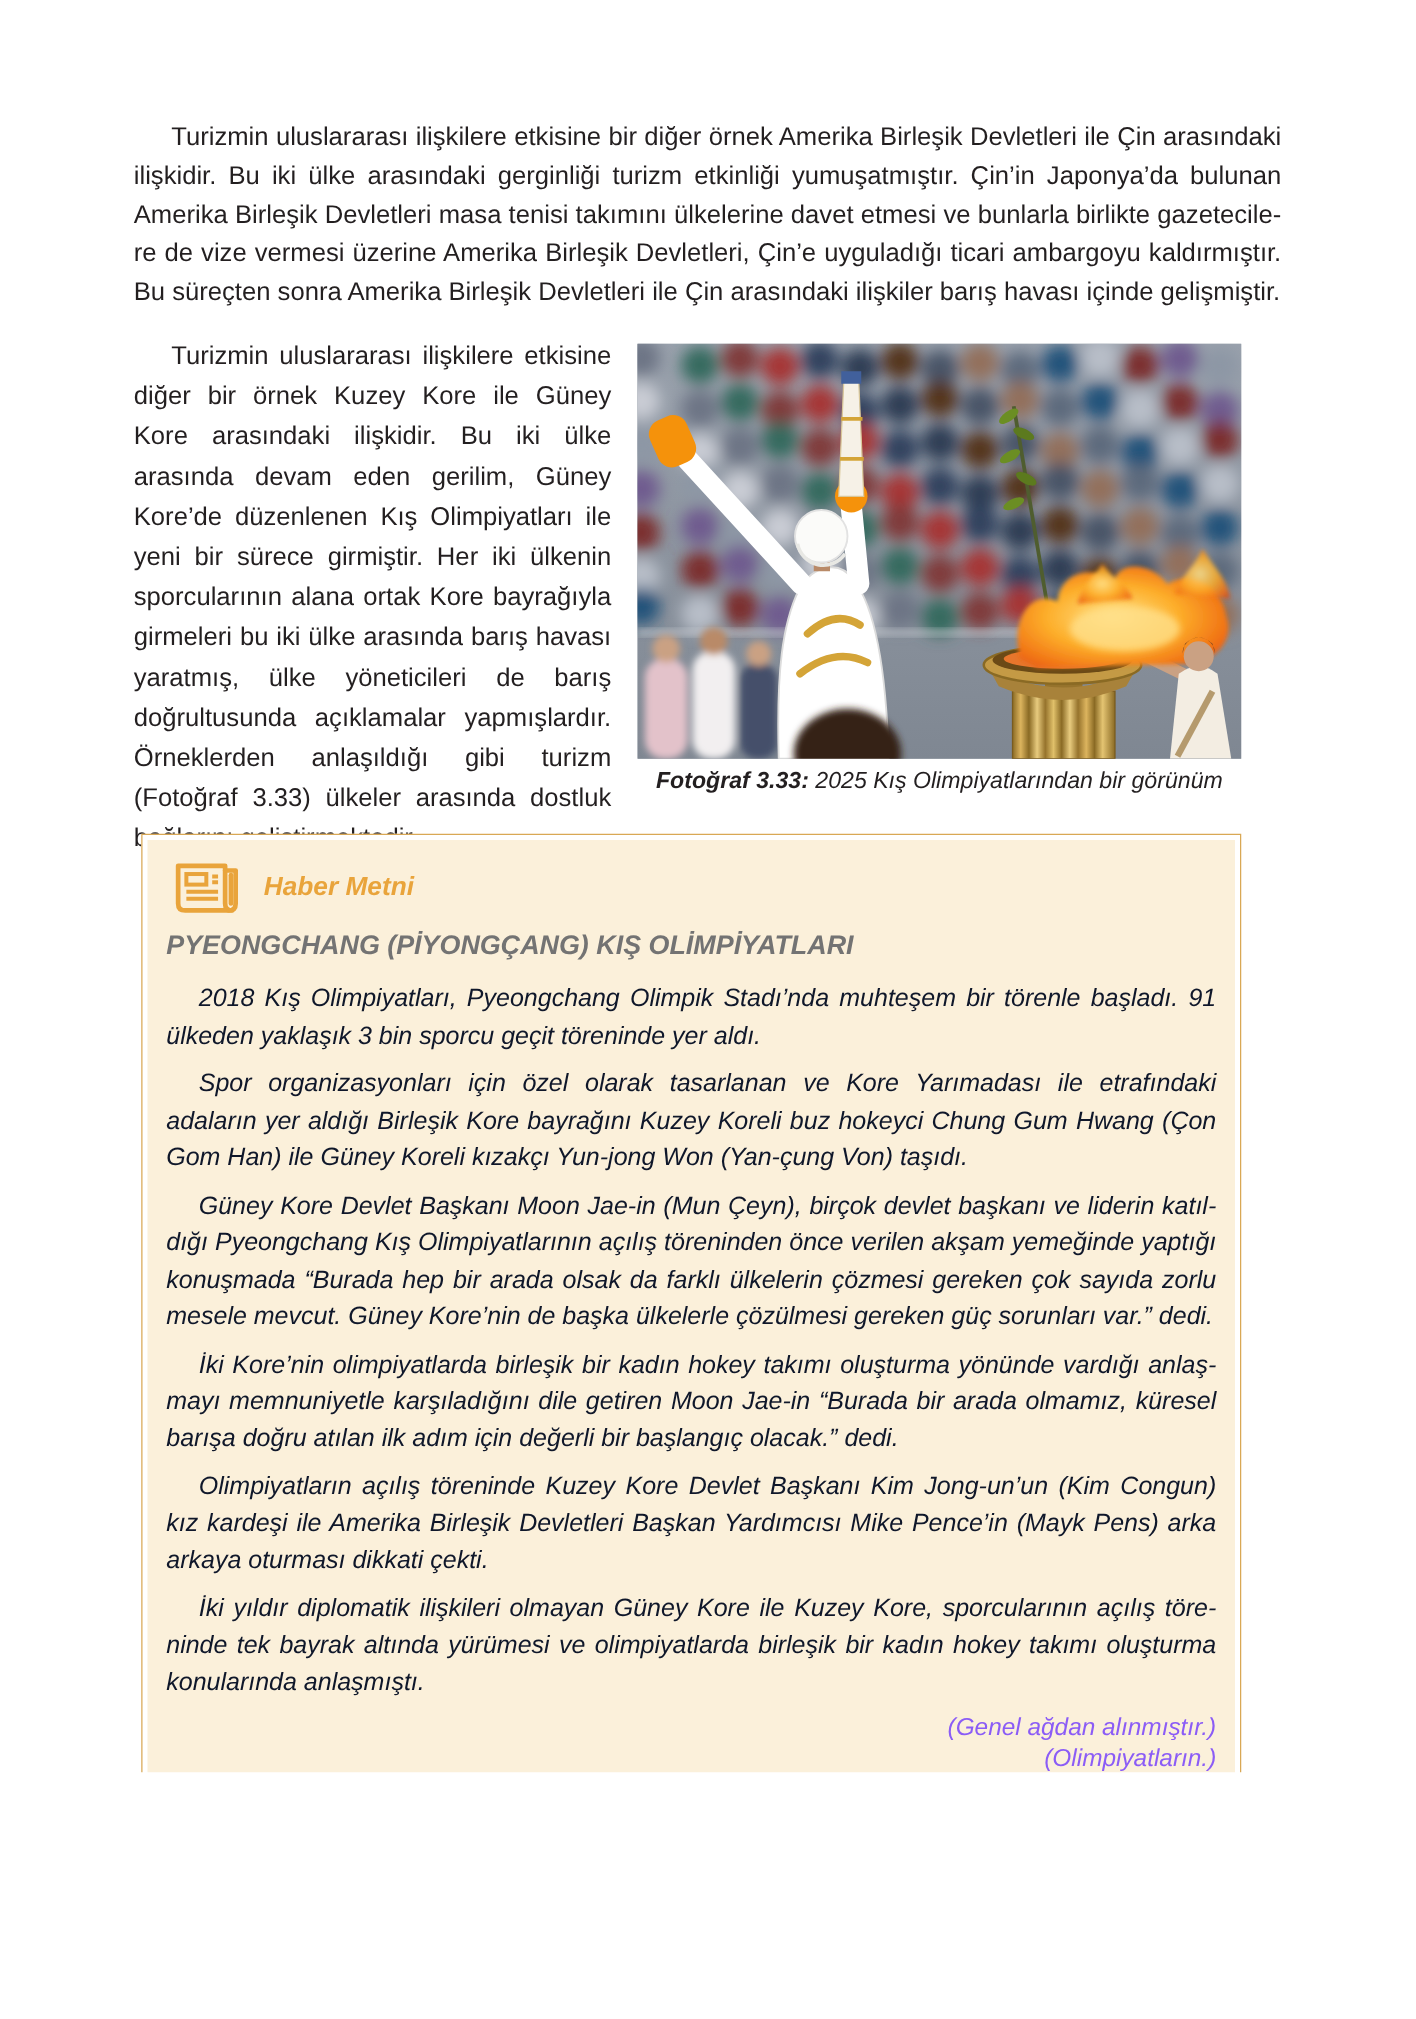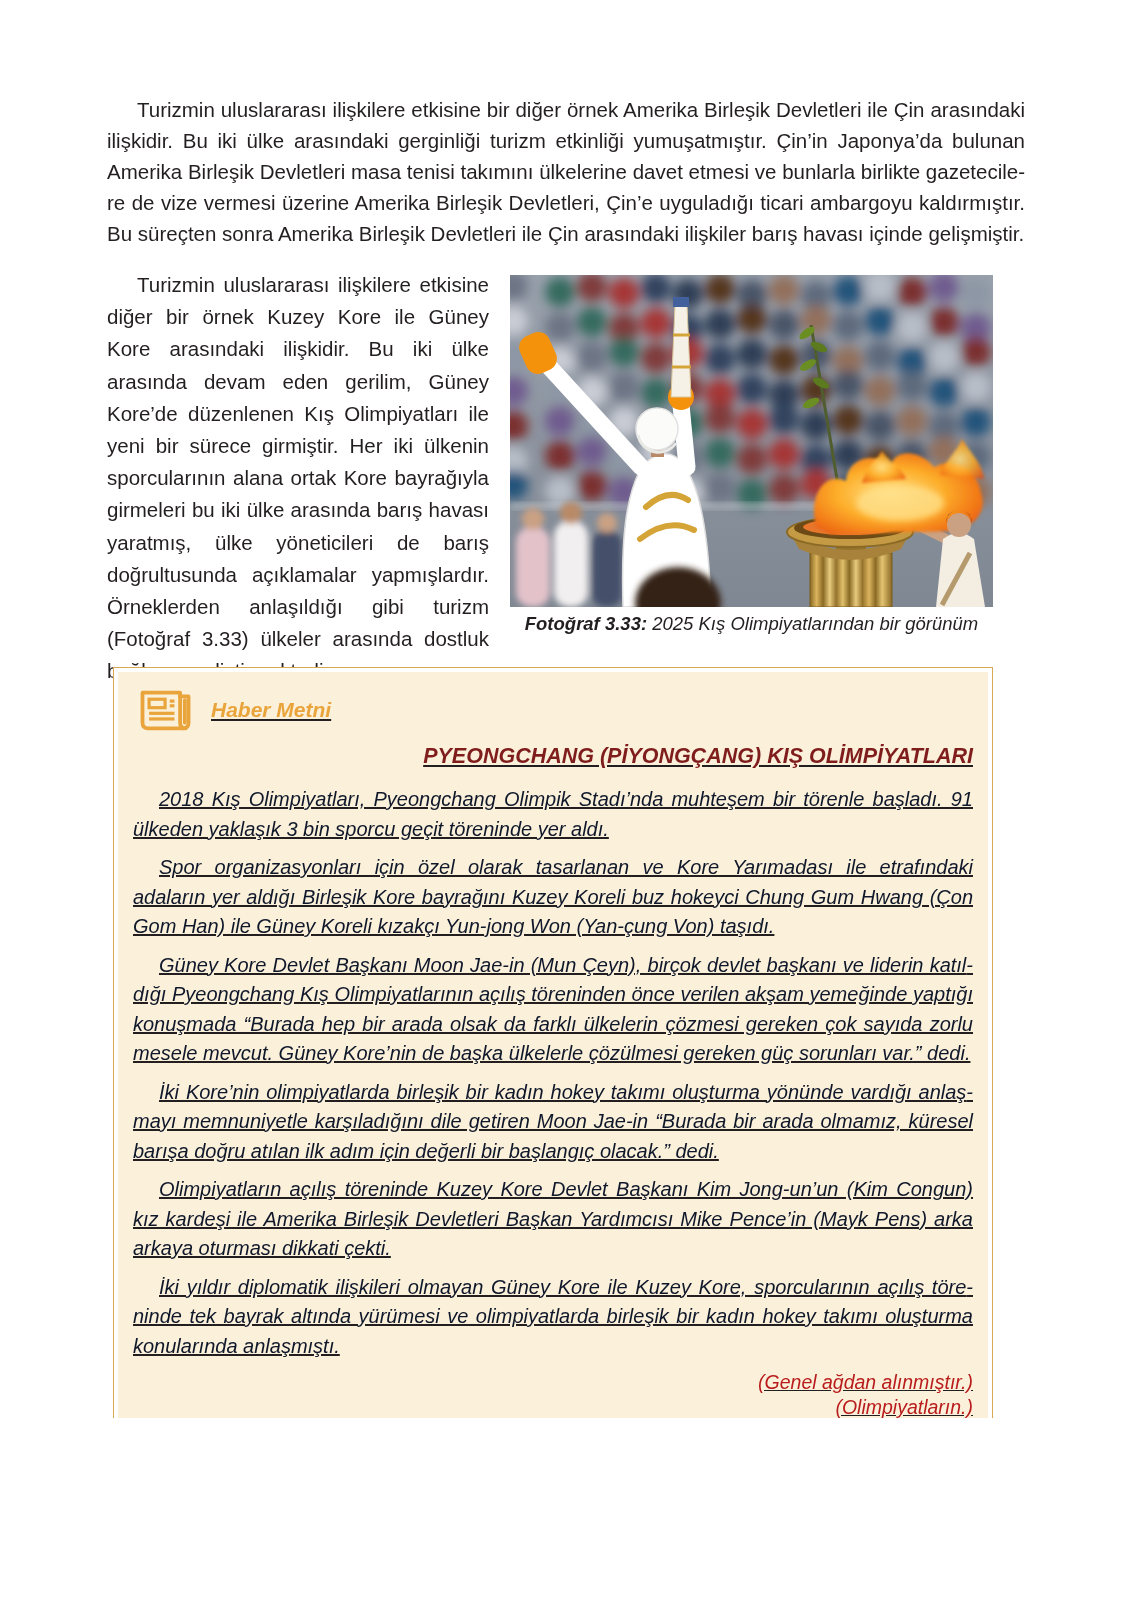--- a/index.html
+++ b/index.html
@@ -24,33 +24,32 @@
   }
   figcaption .cap-label{font-weight:bold;}
   
   .news-box{
     position:absolute;left:113px;top:667px;width:880px;height:820px;
     box-sizing:border-box;border:1.5px solid #D9A855;padding:4px;background:#fff;
   }
   .news-inner{
     box-sizing:border-box;width:100%;height:100%;background:#FBF0DA;
     padding:10px 15px 8px 15px;
-    text-decoration:underline;
   }
   .news-head{display:flex;align-items:center;gap:14px;height:52px;margin:2px 0 2px 2px;}
   .kicker{color:#E9A43B;font-weight:bold;font-style:italic;font-size:21px;}
   .news-title{
-    text-align:right;color:#7f1d1d;font-weight:bold;font-style:italic;
+    text-align:left;color:#737373;font-weight:bold;font-style:italic;
     font-size:21.5px;line-height:29px;margin:6px 0 14px 0;
   }
   .news-body p{
     font-size:20px;line-height:29.5px;font-style:italic;text-align:justify;
     text-indent:26px;margin:0 0 9px 0;color:#0f172a;
   }
-  .attrib{ text-align:right;font-style:italic;font-size:19.5px;line-height:25px;color:#b91c1c;}
+  .attrib{ text-align:right;font-style:italic;font-size:19.5px;line-height:25px;color:#8b5cf6;}
   .pagenum{
     position:absolute;left:113px;top:1496px;width:880px;text-align:center;
     font-size:22px;color:#231f20;
   }
 </style>
 </head>
 <body>
 
 <div class="page">
 

